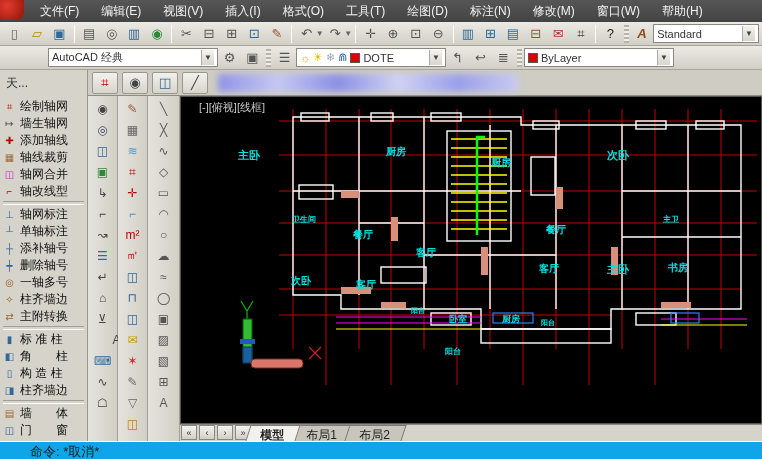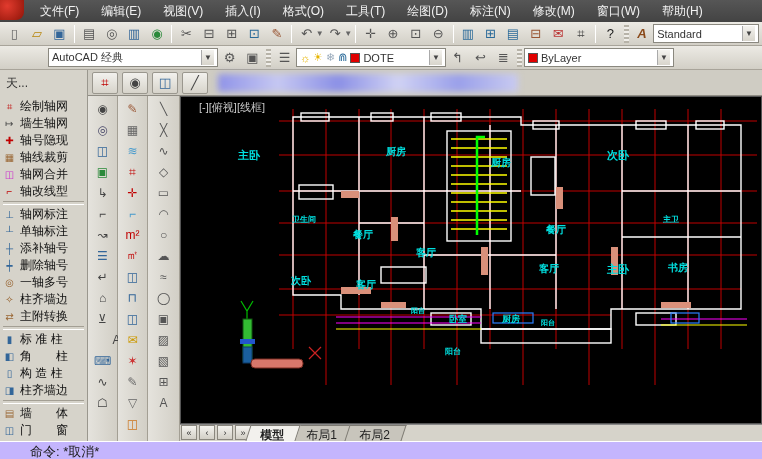--- a/index.html
+++ b/index.html
@@ -86,21 +86,21 @@
   .nav-btn { width:16px; height:15px; background:linear-gradient(#f4f3ef,#d2cfc6);
     border:1px solid #8a877e; font-size:9px; display:flex; align-items:center;
     justify-content:center; color:#333; margin:0 1px 1px 1px; }
   .lay-tab { height:16px; font-size:12px; color:#222; padding:1px 12px;
     background:#c8c5bc; border:1px solid #7e7b73; border-bottom:none;
     transform:skewX(-18deg); margin-left:-4px; }
   .lay-tab span { display:inline-block; transform:skewX(18deg); }
   .lay-tab.active { background:#f2f1ed; font-weight:bold; z-index:2; }
 
   .commandline { position:absolute; left:0; top:441px; width:762px; height:18px;
-    background:#c4b5fd; border-top:1px solid #fff; font-size:13px; color:#1a1a1a;
+    background:#0ea5e9; border-top:1px solid #fff; font-size:13px; color:#1a1a1a;
     padding:1px 0 0 30px; }
 
   .watermark { position:absolute; right:0; top:424px; width:224px; height:23px;
     background:#787878; color:#f4f4f4; font-size:18px; font-weight:bold;
     display:flex; align-items:center; justify-content:center; letter-spacing:1px;
     text-shadow:1px 1px 0 #1e1e1e,-1px -1px 0 #1e1e1e,1px -1px 0 #1e1e1e,-1px 1px 0 #1e1e1e;
     z-index:9; }
 </style>
 </head>
 <body>
@@ -208,21 +208,21 @@
       <div class="side-item">
         <span class="side-ico" style="color: rgb(192, 0, 0);">⌗</span>
         <span>绘制轴网</span>
       </div>
       <div class="side-item">
         <span class="side-ico" style="color: rgb(68, 68, 68);">↦</span>
         <span>墙生轴网</span>
       </div>
       <div class="side-item">
         <span class="side-ico" style="color: rgb(192, 0, 0);">✚</span>
-        <span>轴号隐现</span>
+        <span>添加轴线</span>
       </div>
       <div class="side-item">
         <span class="side-ico" style="color: rgb(153, 102, 51);">▦</span>
         <span>轴线裁剪</span>
       </div>
       <div class="side-item">
         <span class="side-ico" style="color: rgb(204, 51, 204);">◫</span>
         <span>轴网合并</span>
       </div>
       <div class="side-item">

